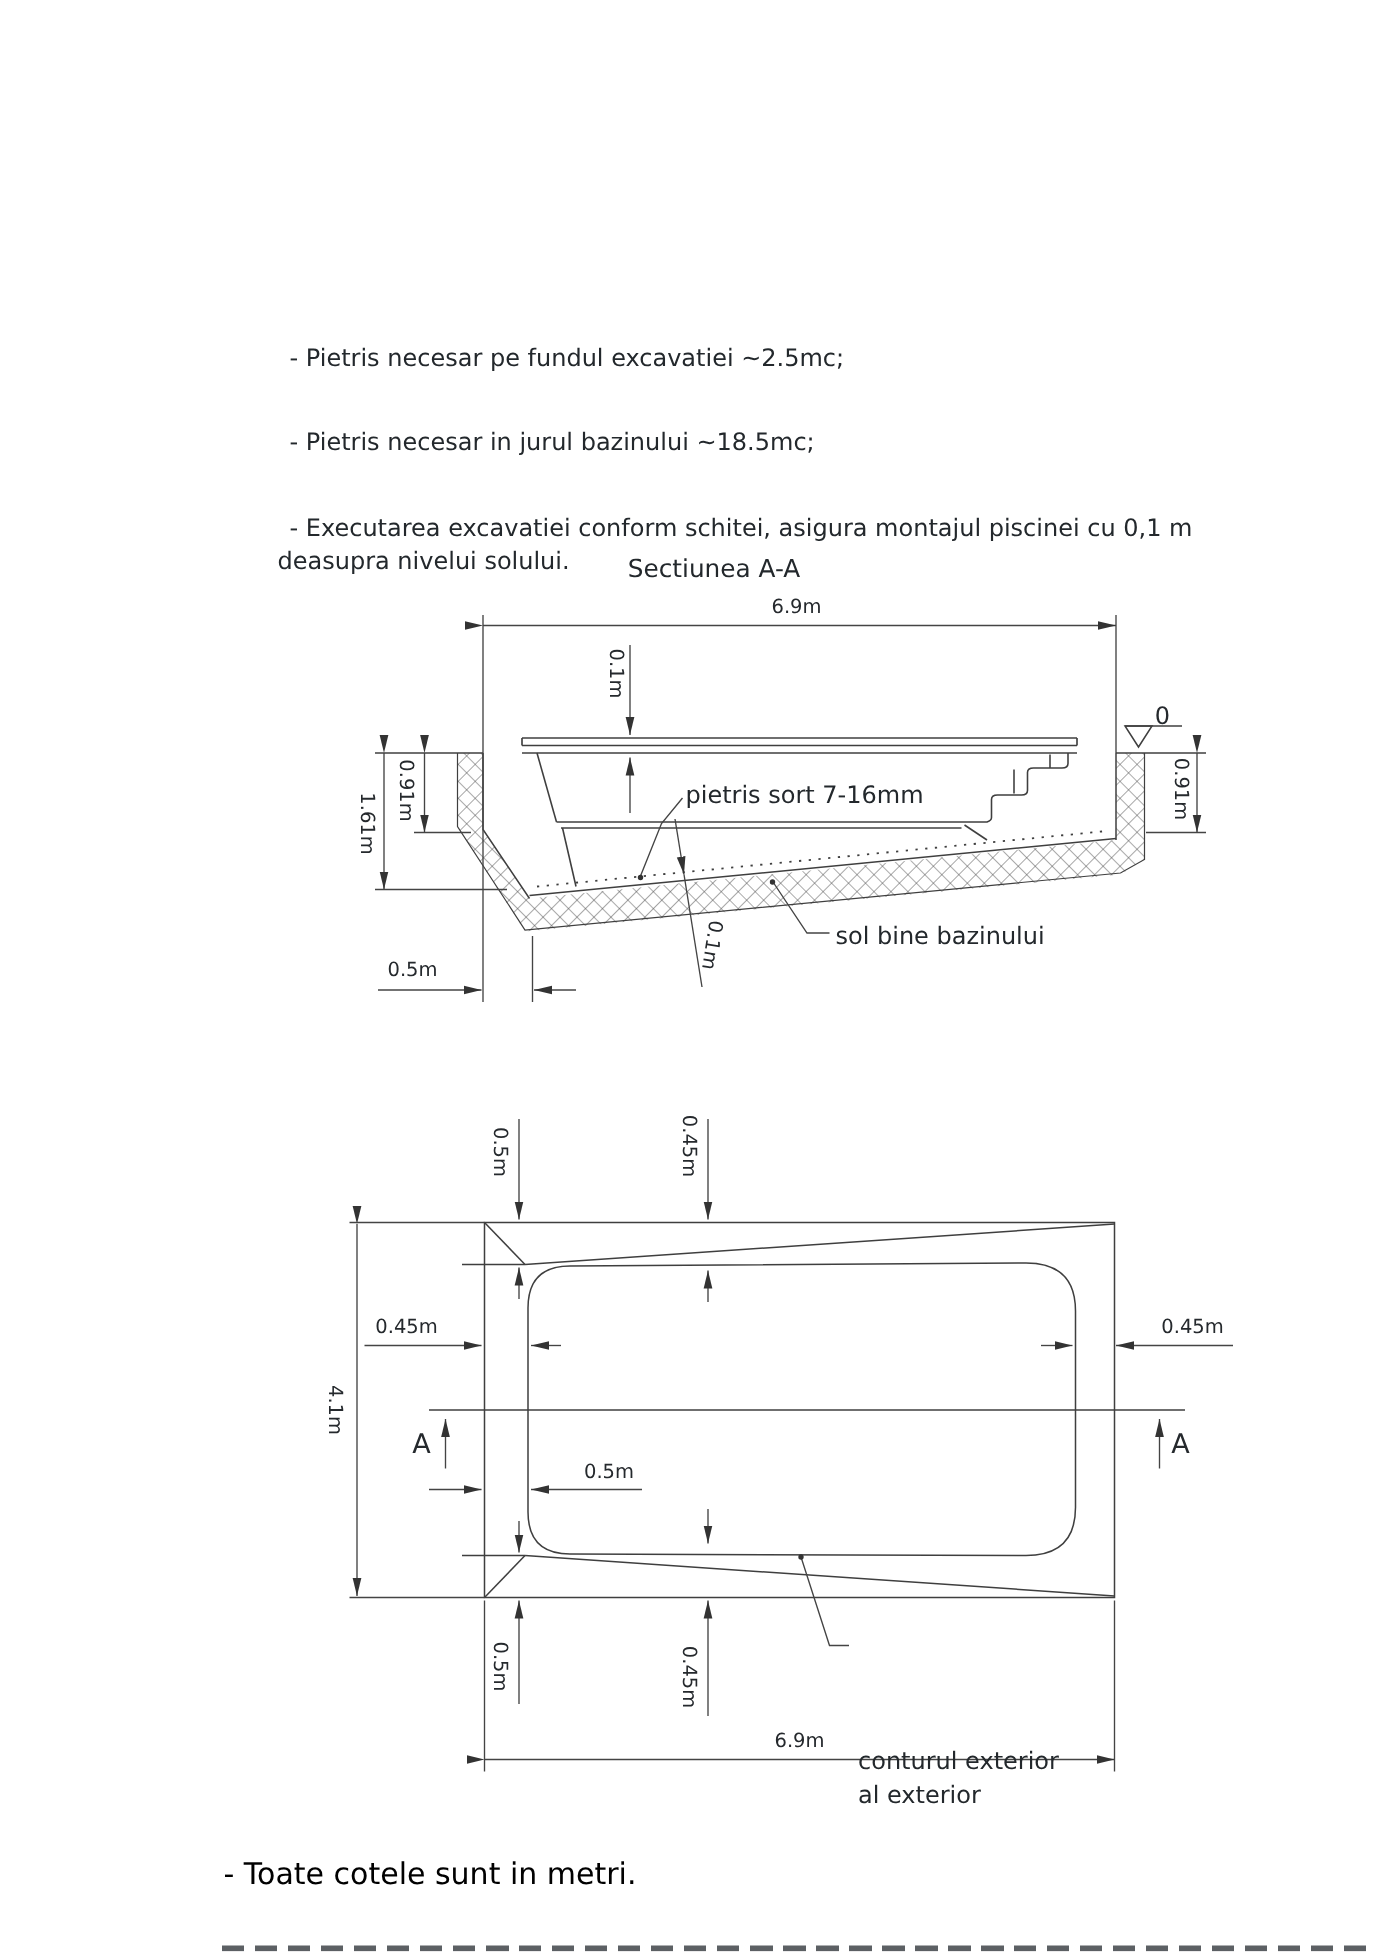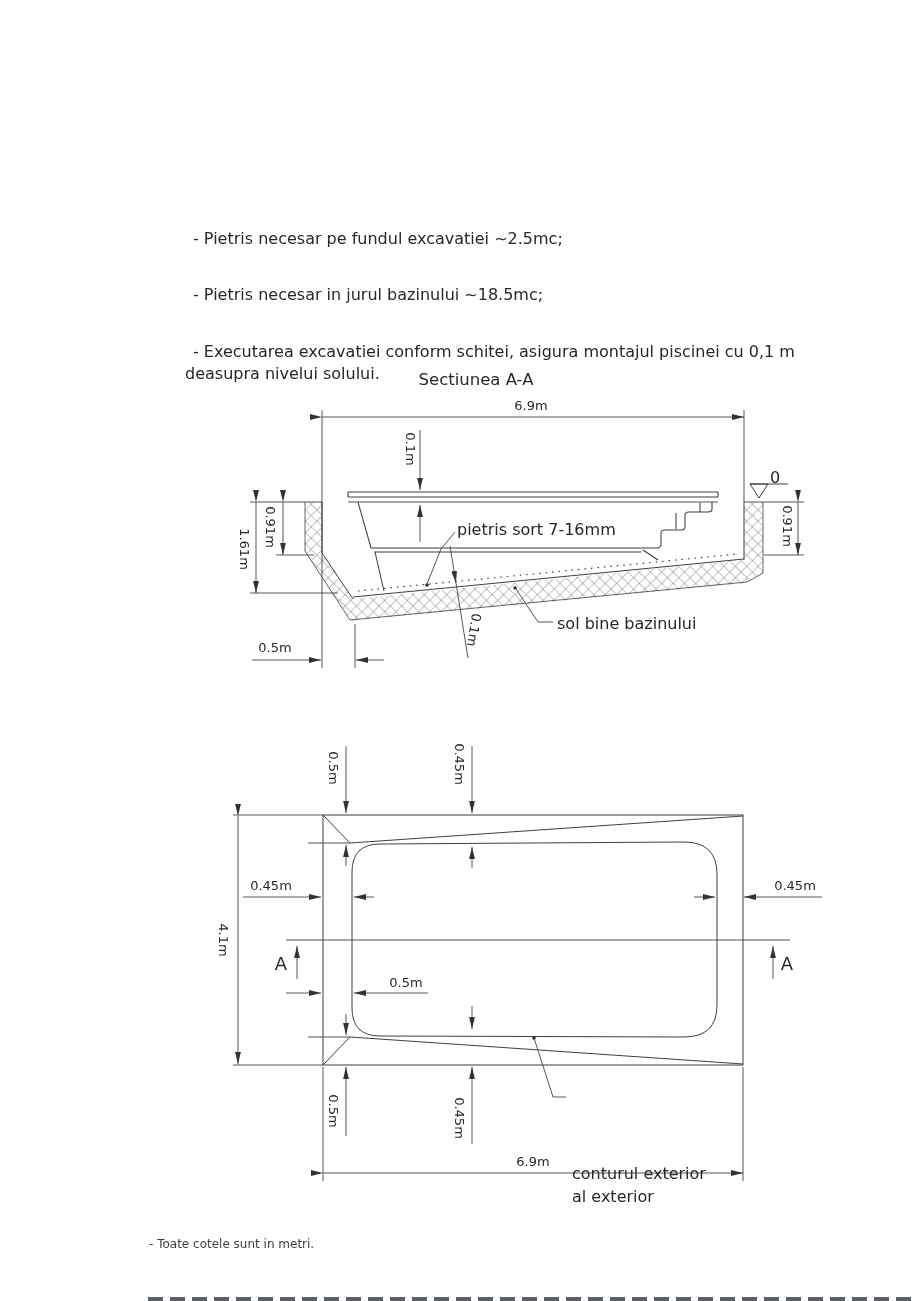--- a/index.html
+++ b/index.html
@@ -11,21 +11,21 @@
   .notes .items{margin-top:23px;}
   .notes .item{text-indent:8px;margin-top:34px;}
   .txt{position:absolute;font-size:16px;color:#23282c;white-space:nowrap;line-height:23px;}
   .lbl{position:absolute;font-size:13px;color:#25292d;white-space:nowrap;
        transform:translate(-50%,-50%);}
   .lbl.v{transform:translate(-50%,-50%) rotate(90deg);}
   .lbl.slant{transform:translate(-50%,-50%) rotate(99deg);}
   .lbl.big{font-size:16px;}
   .bigA{position:absolute;font-size:18px;color:#25292d;transform:translate(-50%,-50%);}
   .sec-title{position:absolute;font-size:16.5px;color:#23282c;transform:translate(-50%,-50%);white-space:nowrap;}
-  .footer{position:absolute;left:149px;top:1237px;font-size:12px;color:#404040;white-space:nowrap;}
+  .footer{position:absolute;left:149px;top:1237px;font-size:20px;color:#000000;white-space:nowrap;}
   .cutoff{position:absolute;left:148px;top:1297px;width:764px;height:4px;opacity:.78;
           background:repeating-linear-gradient(90deg,#2e3338 0 15px,transparent 15px 22px);}
 </style>
 </head>
 <body>
 
 <div id="page">
 
   <svg id="drawing" width="920" height="1301" viewBox="0 0 920 1301">
     <defs>

